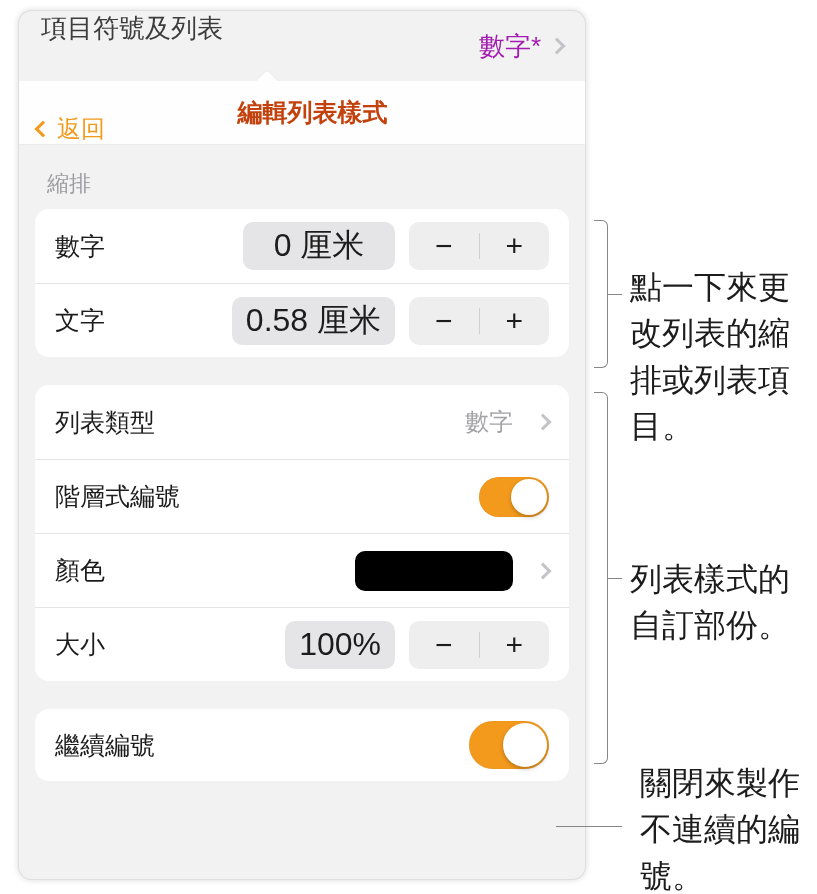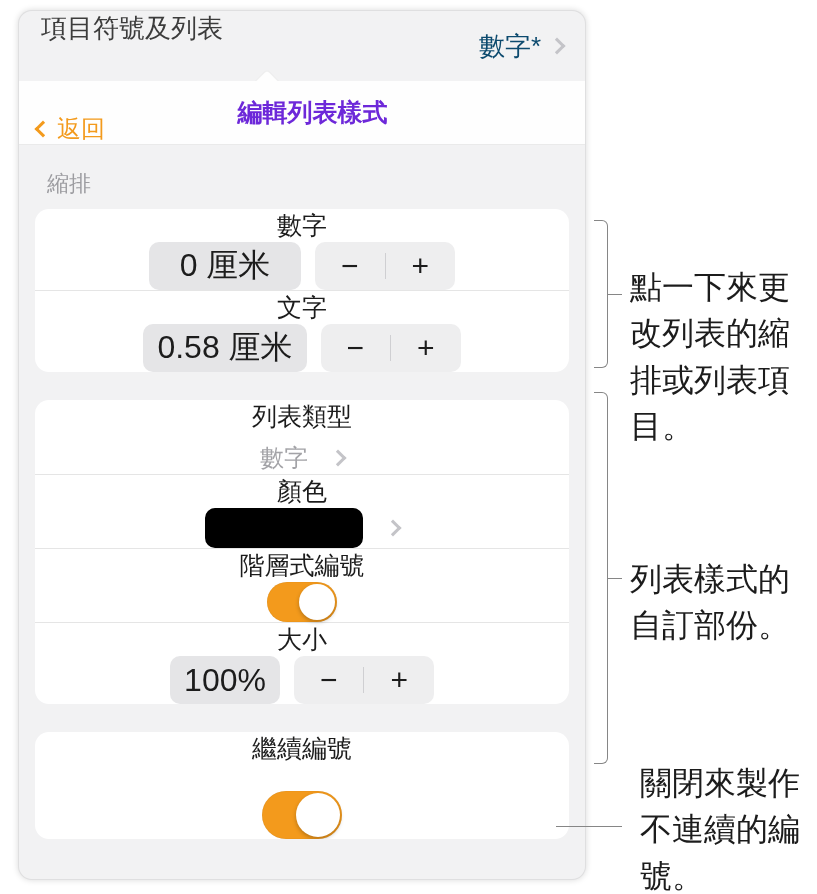--- a/index.html
+++ b/index.html
@@ -12,21 +12,21 @@
       border-radius: 14px;
       border: 1px solid rgba(0,0,0,0.08);
       box-shadow: 0 0 6px rgba(0,0,0,0.15);
       overflow: hidden;
     }
     .header-row {
       display: flex; justify-content: space-between;
       height: 70px; padding: 0 22px;
       font-size: 26px; color: #3c3c3c;
     }
-    .header-row .right { display: flex; align-items: center; color: #0c4a6e; }
+    .header-row .right { display: flex; align-items: center; color: #a21caf; }
     .chevron { width: 12px; height: 12px; border-right: 3px solid #c4c4c8; border-top: 3px solid #c4c4c8; transform: rotate(45deg); margin-left: 10px; }
     .chevron.orange { border-color: #f39a1c; }
     .chevron.left { transform: rotate(-135deg); margin: 0 8px 0 0; }
     .tab-pointer {
       position: absolute; left: 234px; top: 64px;
       width: 28px; height: 28px;
       background: #fefefe;
       border: 1px solid rgba(0,0,0,0.06);
       transform: rotate(45deg);
       border-radius: 4px;
@@ -36,35 +36,35 @@
       background: #fefefe;
       height: 64px;
       border-bottom: 1px solid rgba(0,0,0,0.08);
       display: flex; align-items: center; justify-content: center;
     }
     .sub-header .back {
       position: absolute; left: 18px;
       display: flex; align-items: center;
       color: #f39a1c; font-size: 24px; margin-top: 32px;
     }
-    .sub-header .title { font-size: 25px; font-weight: 600; color: #6d28d9; margin-left: 21px; }
+    .sub-header .title { font-size: 25px; font-weight: 600; color: #c2410c; margin-left: 21px; }
     .section-header {
       font-size: 22px; color: #9c9ca0;
       padding: 24px 28px 10px;
     }
     .group {
       margin: 0 16px;
       background: #fff;
       border-radius: 14px;
       overflow: hidden;
     }
     .row {
       display: flex; align-items: center; justify-content: space-between;
       min-height: 74px; padding: 0 20px;
-      font-size: 25px; color: #1c1c1c; flex-direction: column;
+      font-size: 25px; color: #1c1c1c;
     }
     .row + .row { border-top: 1px solid rgba(0,0,0,0.1); }
     .group.single .row { min-height: 72px; gap: 26px; }
     .group.spaced { margin-top: 28px; }
     .row .left-label { flex: 0 0 auto; }
     .row .right-side { display: flex; align-items: center; gap: 14px; }
     .value-gray { color: #a3a3a7; font-size: 24px; }
     .value-black { color: #1c1c1c; font-size: 24px; }
     .input-box {
       background: #e5e5e7; border-radius: 10px;
@@ -158,30 +158,30 @@
 
   <div class="group spaced">
     <div class="row">
       <span class="left-label">列表類型</span>
       <div class="right-side">
         <span class="value-gray">數字</span>
         <span class="chevron"></span>
       </div>
     </div>
     <div class="row">
+      <span class="left-label">階層式編號</span>
+      <div class="right-side">
+        <div class="switch"></div>
+      </div>
+    </div>
+    <div class="row">
       <span class="left-label">顏色</span>
       <div class="right-side">
         <div class="color-swatch"></div>
         <span class="chevron"></span>
-      </div>
-    </div>
-    <div class="row">
-      <span class="left-label">階層式編號</span>
-      <div class="right-side">
-        <div class="switch"></div>
       </div>
     </div>
     <div class="row">
       <span class="left-label">大小</span>
       <div class="right-side">
         <div class="input-box">100%</div>
         <div class="stepper">
           <div class="half">−</div>
           <div class="div"></div>
           <div class="half">+</div>

